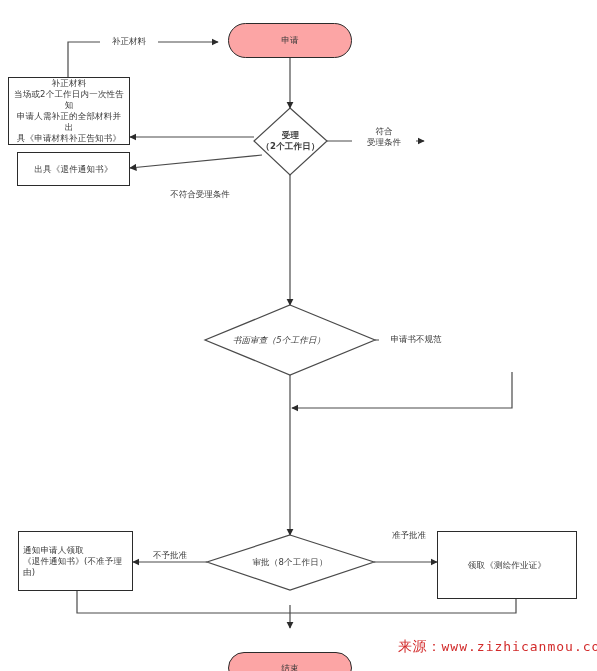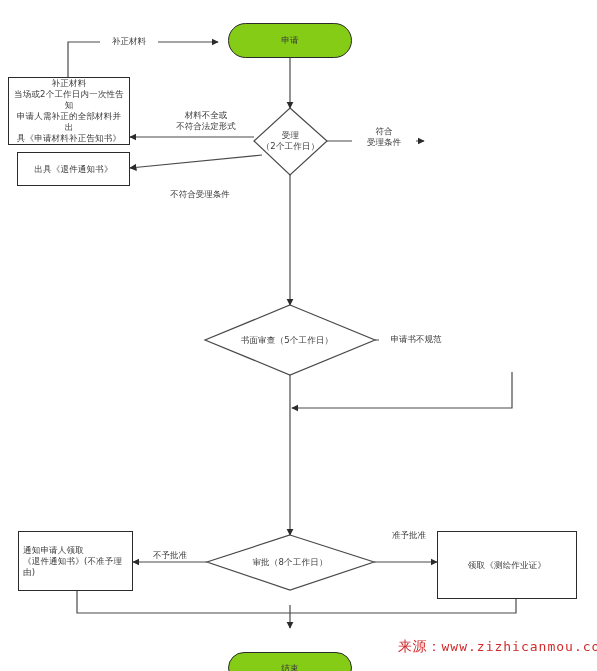--- a/index.html
+++ b/index.html
@@ -35,21 +35,21 @@
     font-size: 8.5px;
     line-height: 11px;
     letter-spacing: 0.2px;
   }
   .node-box {
     border: 1px solid #2b2b2b;
     background: #ffffff;
   }
   .node-term {
     border: 1px solid #2b2b2b;
-    background: #84cc16;
+    background: #fca5a5;
     border-radius: 22px;
   }
   .node-diamond {
     background: transparent;
     border: none;
   }
   .node-inner {
     padding: 0 4px;
     white-space: pre-line;
     pointer-events: none;
@@ -135,27 +135,27 @@
     <span class="node-inner">补正材料
 当场或2个工作日内一次性告知
 申请人需补正的全部材料并出
 具《申请材料补正告知书》</span>
   </div>
 
   <div class="node node-box" style="left:17px; top:152px; width:113px; height:34px;">
     <span class="node-inner">出具《退件通知书》</span>
   </div>
 
-  <div class="node node-diamond" style="left:254px; top:120px; width:73px; height:42px;">
+  <div class="node node-diamond" style="left:254px; top:120px; width:73px; height:42px;font-weight:bold;">
     <span class="node-inner">受理
 （2个工作日）</span>
   </div>
 
 
-  <div class="node node-diamond" style="left:210px; top:329px; width:154px; height:22px;">
+  <div class="node node-diamond" style="left:202px; top:329px; width:154px; height:22px;font-style:italic;">
     <span class="node-inner">书面审查（5个工作日）</span>
   </div>
 
 
   <div class="node node-diamond" style="left:220px; top:551px; width:140px; height:22px;">
     <span class="node-inner">审批（8个工作日）</span>
   </div>
 
   <div class="node node-box" style="left:18px; top:531px; width:115px; height:60px;">
     <span class="node-inner" style="text-align:left;">通知申请人领取
@@ -165,22 +165,20 @@
   <div class="node node-box" style="left:437px; top:531px; width:140px; height:68px;">
     <span class="node-inner">领取《测绘作业证》</span>
   </div>
 
   <div class="node node-term" style="left:228px; top:628px; width:124px; height:32px;margin-top:24px;">
     <span class="node-inner">结束</span>
   </div>
 
   <div class="edge-label" style="left:100px; top:36px; width:56px;">补正材料</div>
 
-  <div class="edge-label" style="left:158px; top:110px; width:94px;">材料不全或
-不符合法定形式</div>
 
   <div class="edge-label" style="left:157px; top:161px; width:84px;margin-top:28px;">不符合受理条件</div>
 
   <div class="edge-label" style="left:352px; top:126px; width:62px;">符合
 受理条件</div>
 
   <div class="edge-label" style="left:379px; top:334px; width:72px;">申请书不规范</div>
 
   <div class="edge-label" style="left:142px; top:550px; width:54px;">不予批准</div>
 

